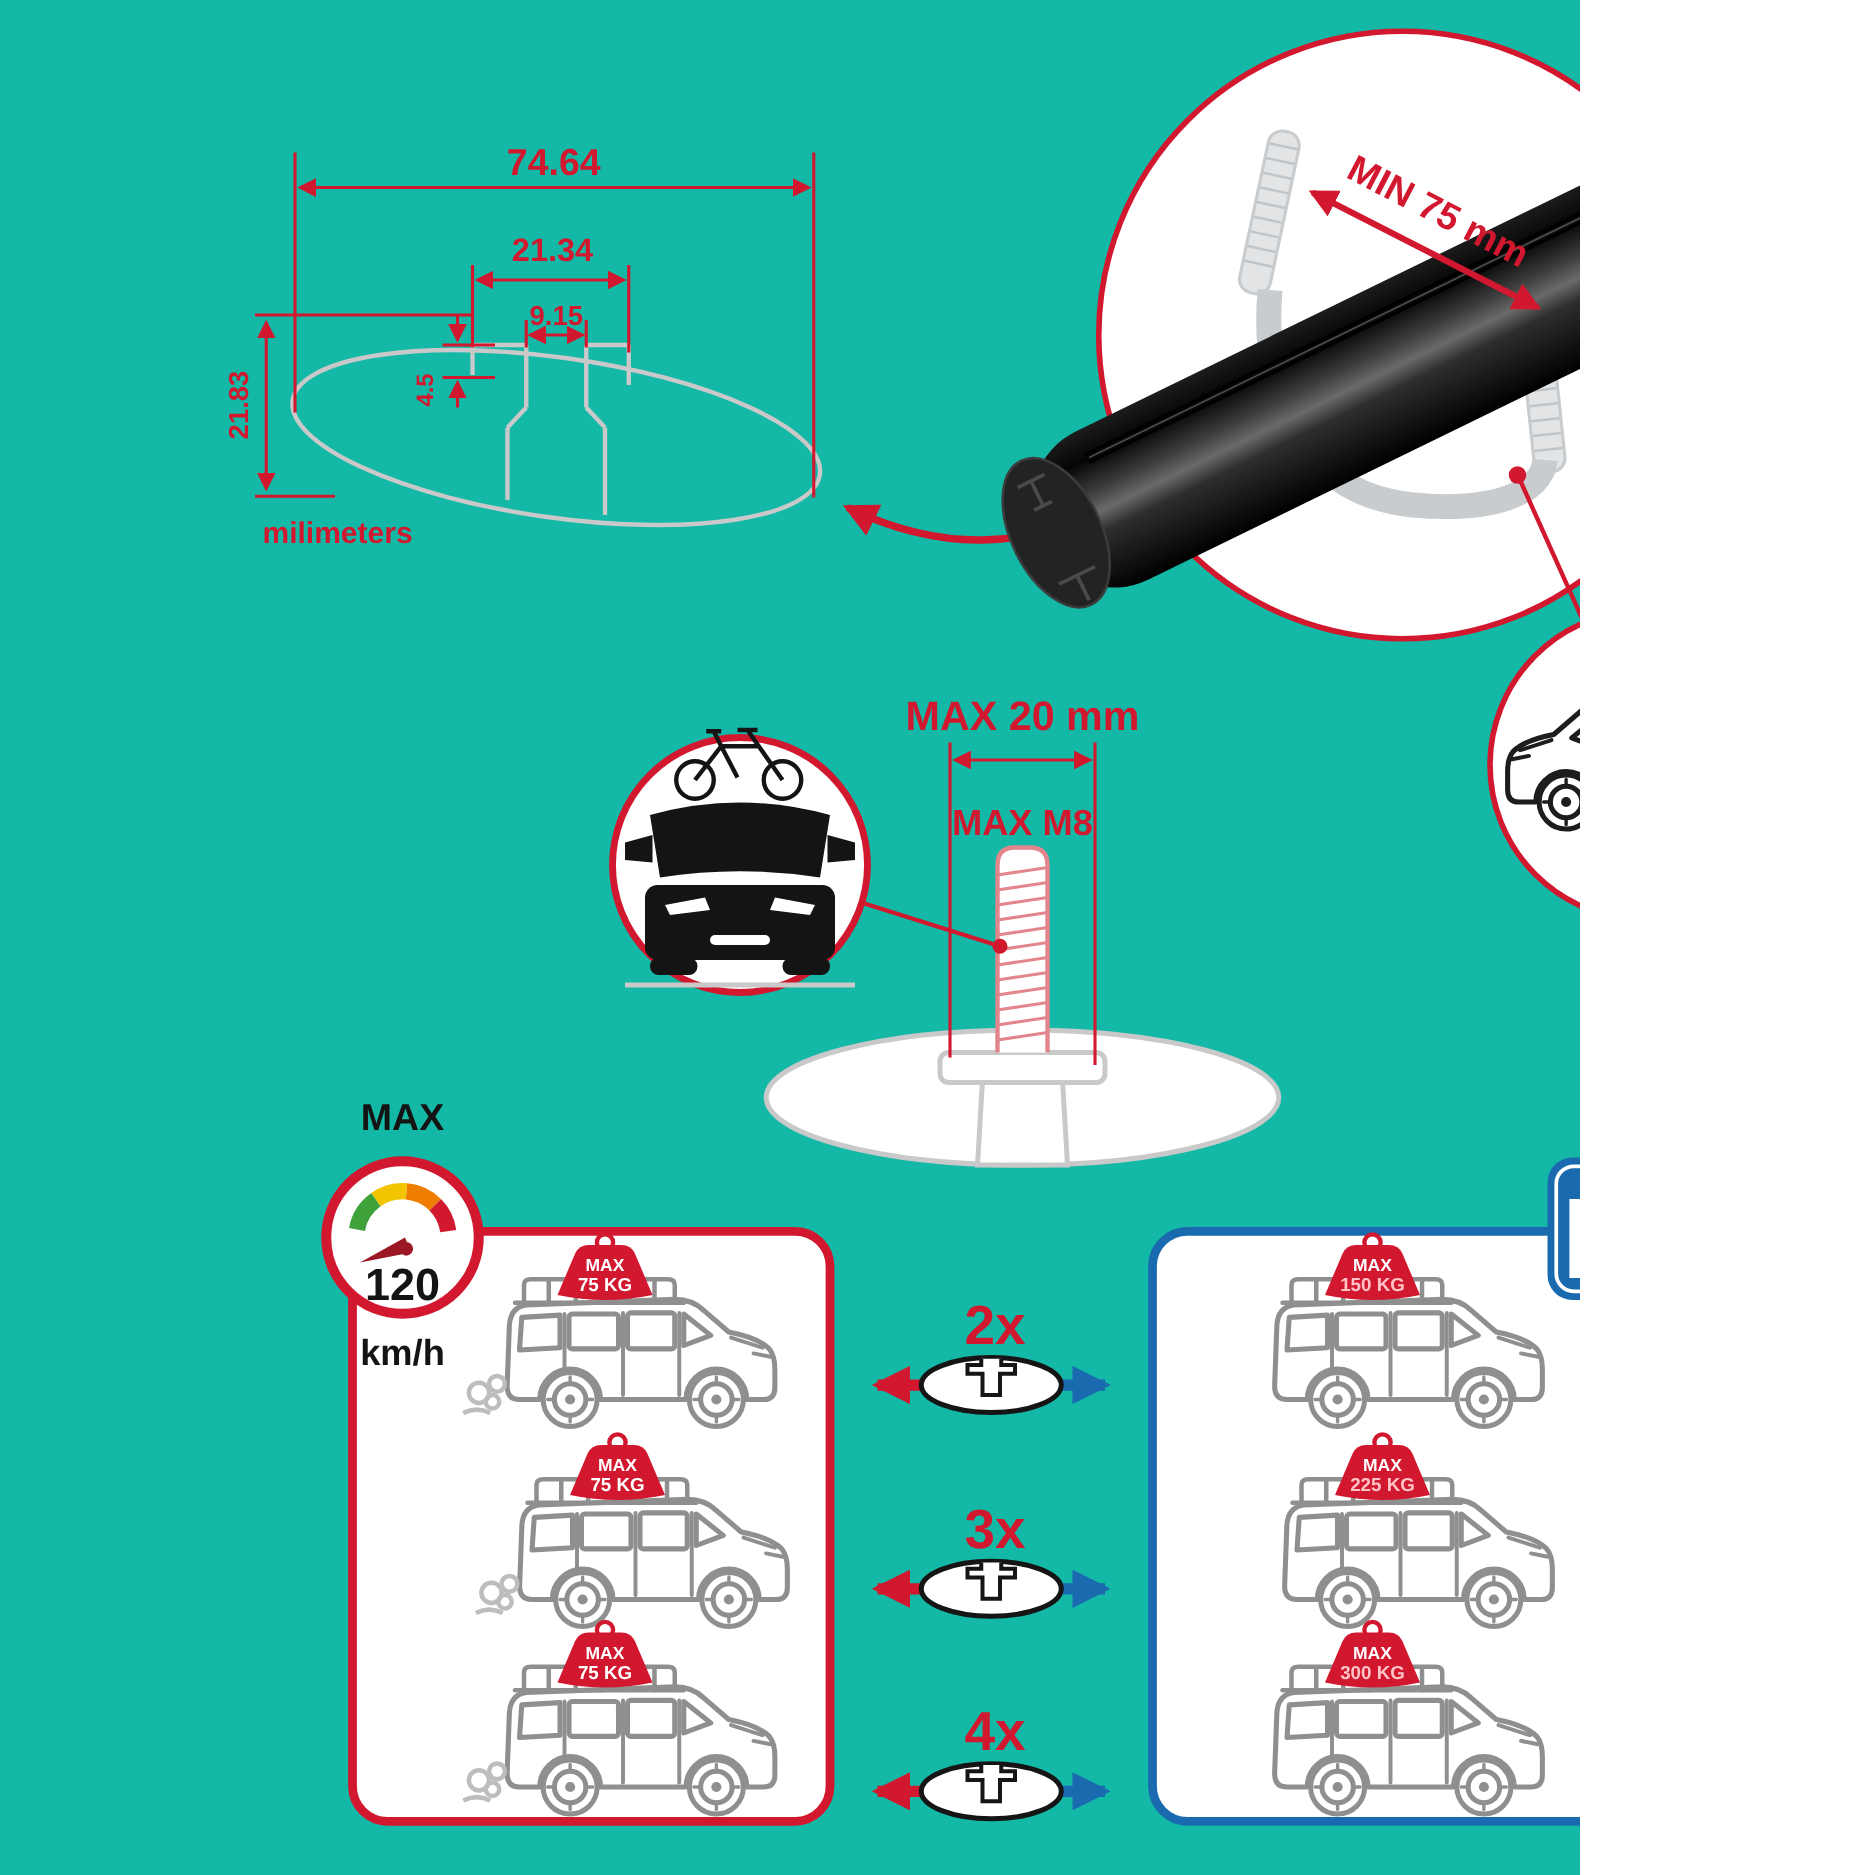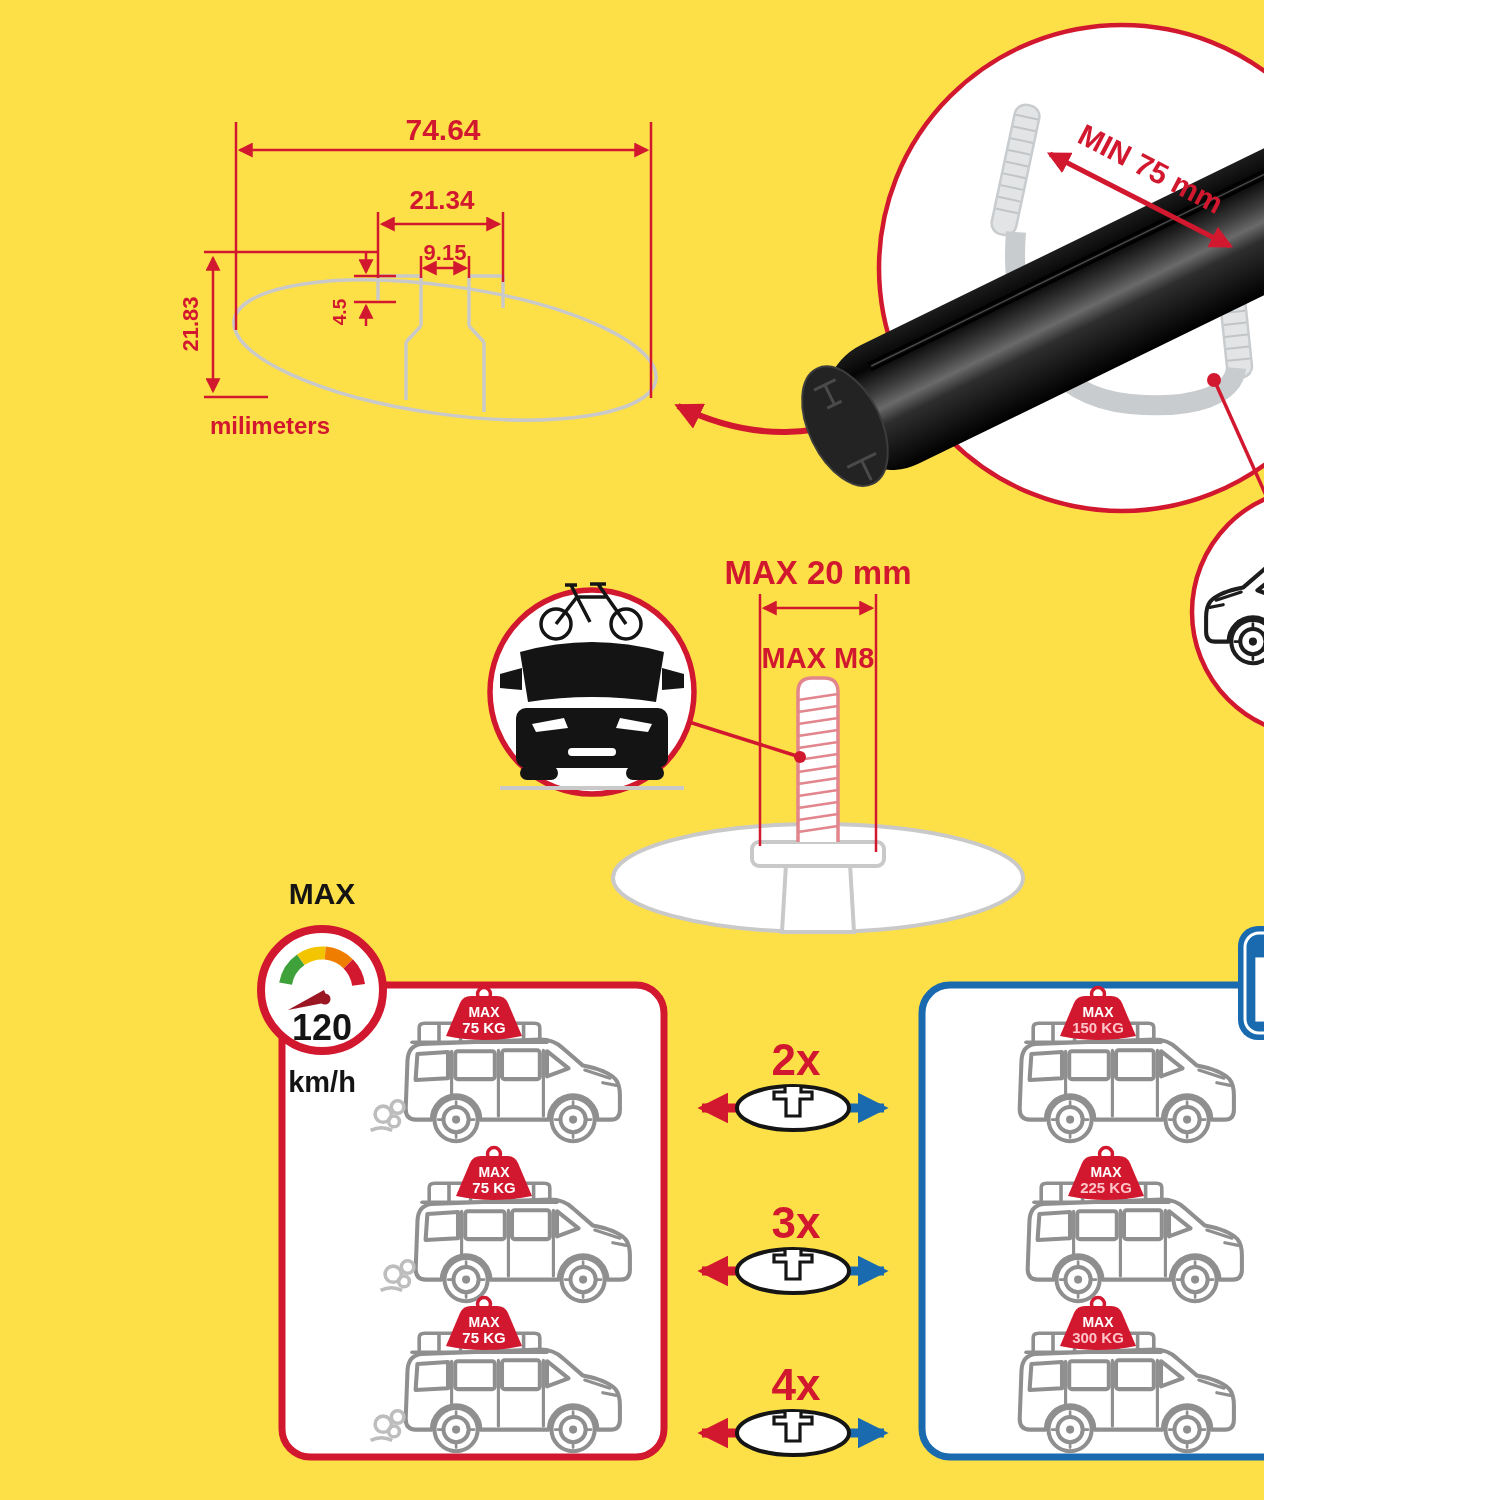--- a/index.html
+++ b/index.html
@@ -1,16 +1,16 @@
 <!DOCTYPE html>
 <html><head>
 <meta charset="utf-8">
 <style>
   html,body{margin:0;padding:0;background:#fff;}
-  #canvas{position:relative;width:1264px;height:1500px;background:#fde047;overflow:hidden;}
+  #canvas{position:relative;width:1264px;height:1500px;background:#14b8a6;overflow:hidden;}
   svg{display:block;}
   svg text{font-family:"Liberation Sans","DejaVu Sans",sans-serif;font-weight:700;text-anchor:middle;}
   .red{fill:#d2182e}
   .blk{fill:#141414}
   .wht{fill:#ffffff}
   .pink{fill:#ffc3c7}
   .start{text-anchor:start}
   .dimline{stroke:#d2182e;stroke-width:2.5;fill:none}
   .grayline{stroke:#c9c9c9;stroke-width:3.5;fill:none}
 </style>

